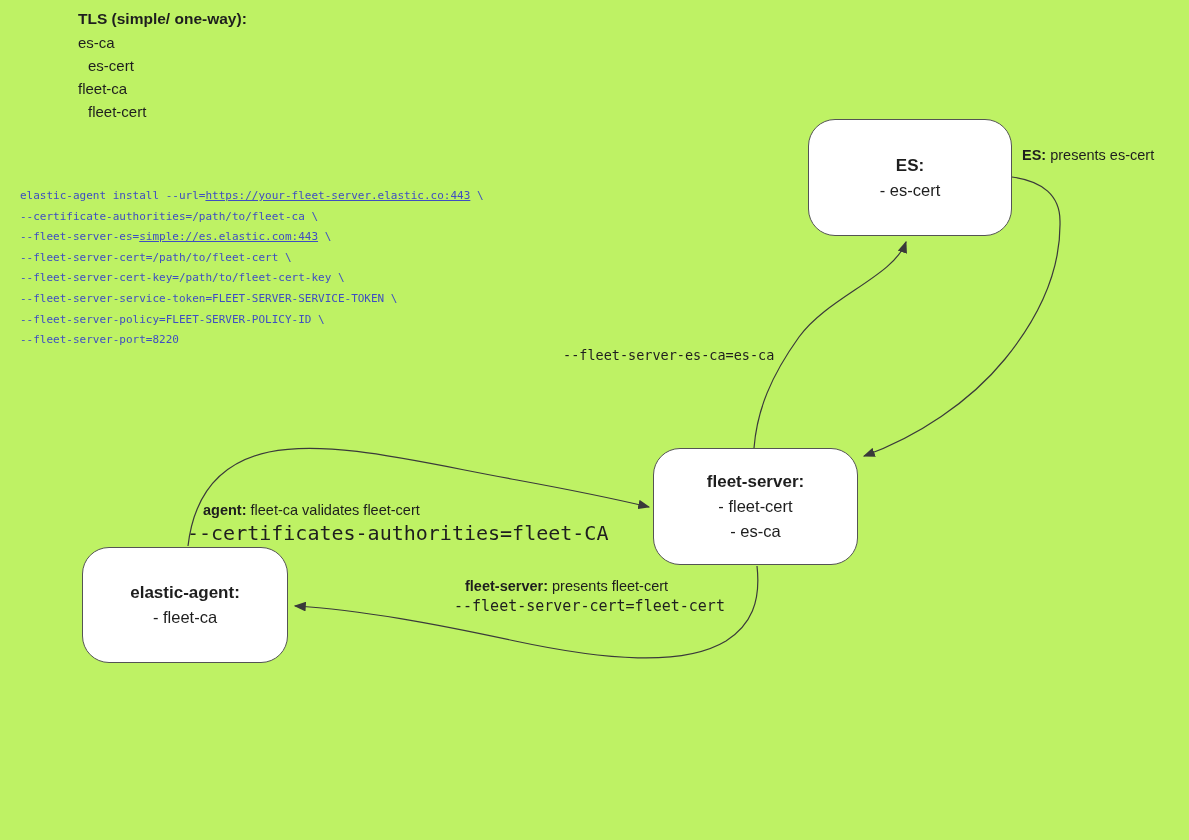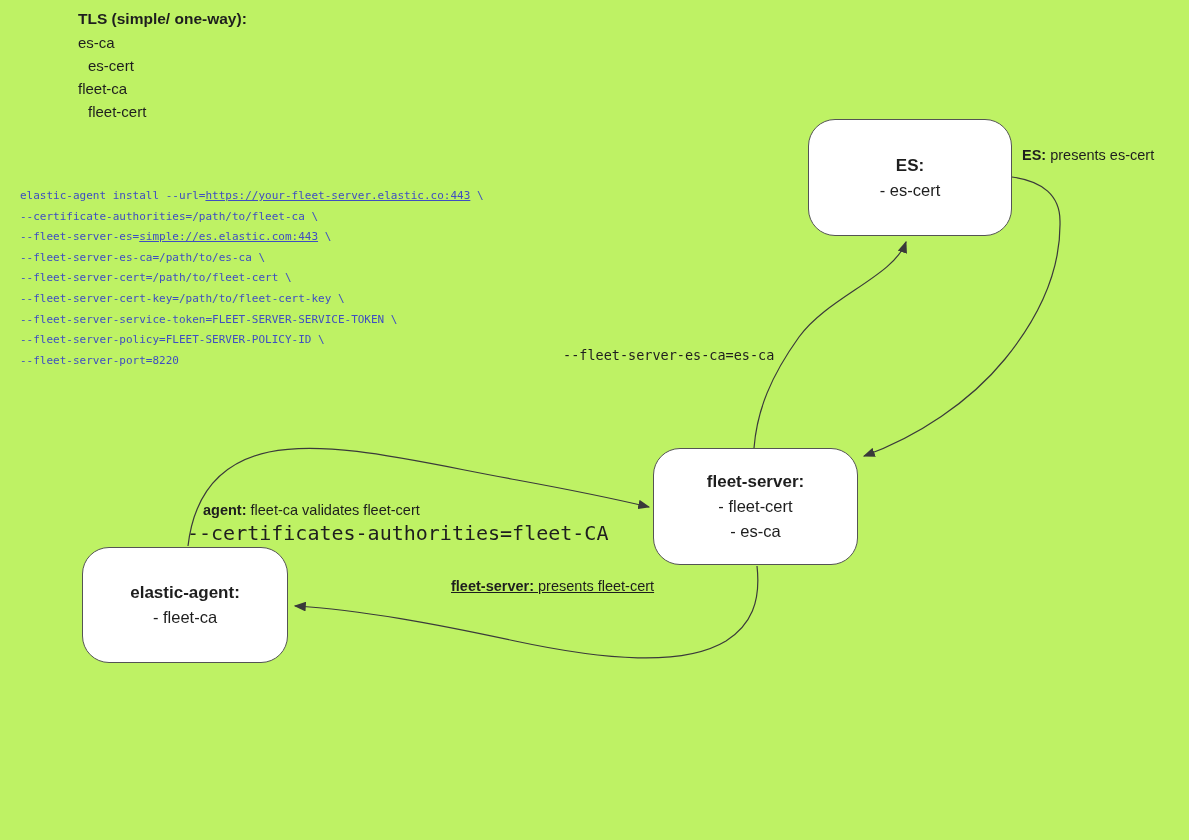--- a/index.html
+++ b/index.html
@@ -36,21 +36,21 @@
   .elabel{position:absolute;}
   .elabel .l1{font-size:14.5px;line-height:18px;white-space:nowrap;}
   .elabel .l1 b{font-weight:700;}
   .elabel .l2{white-space:pre;margin-top:2px;}
   #label-es-presents{left:1022px;top:146px;}
   #label-fleet-validates{left:543px;top:345px;}
   #label-fleet-validates .l2{font-size:13.5px;margin-left:20px;}
   #label-agent-validates{left:187px;top:501px;}
   #label-agent-validates .l1{margin-left:16px;}
   #label-agent-validates .l2{font-size:20px;}
-  #label-fleet-presents{left:440px;top:577px;text-decoration:underline;}
+  #label-fleet-presents{left:454px;top:577px;}
   #label-fleet-presents .l1{margin-left:11px;}
   #label-fleet-presents .l2{font-size:15px;}
 
   
   #edges{position:absolute;left:0;top:0;width:1189px;height:840px;}
   #edges path.edge{fill:none;stroke:#3a3a3a;stroke-width:1.2px;}
 </style>
 </head>
 <body>
 
@@ -73,21 +73,20 @@
     <div class="item">es-ca</div>
     <div class="item indent">es-cert</div>
     <div class="item">fleet-ca</div>
     <div class="item indent">fleet-cert</div>
   </div>
 
   <div id="command" class="mono">
     <div class="cmd-line"><span>elastic-agent install --url=</span><span class="cmd-link">https://your-fleet-server.elastic.co:443</span><span> \</span></div>
     <div class="cmd-line"><span>--certificate-authorities=/path/to/fleet-ca \</span></div>
     <div class="cmd-line"><span>--fleet-server-es=</span><span class="cmd-link">simple://es.elastic.com:443</span><span> \</span></div>
-    <div class="cmd-line"><span>--fleet-server-es-ca=/path/to/es-ca \</span></div>
     <div class="cmd-line"><span>--fleet-server-cert=/path/to/fleet-cert \</span></div>
     <div class="cmd-line"><span>--fleet-server-cert-key=/path/to/fleet-cert-key \</span></div>
     <div class="cmd-line"><span>--fleet-server-service-token=FLEET-SERVER-SERVICE-TOKEN \</span></div>
     <div class="cmd-line"><span>--fleet-server-policy=FLEET-SERVER-POLICY-ID \</span></div>
     <div class="cmd-line"><span>--fleet-server-port=8220</span></div>
   </div>
 
   <div class="node" id="node-es">
     <div class="title">ES:</div>
     <div class="nline">- es-cert</div>
@@ -112,15 +111,16 @@
     <div class="l2 mono">--fleet-server-es-ca=es-ca</div>
   </div>
 
   <div class="elabel" id="label-agent-validates">
     <div class="l1"><b>agent:</b><span> fleet-ca validates fleet-cert</span></div>
     <div class="l2 mono">--certificates-authorities=fleet-CA</div>
   </div>
 
   <div class="elabel" id="label-fleet-presents">
     <div class="l1"><b>fleet-server:</b><span> presents fleet-cert</span></div>
+    <div class="l2 mono">--fleet-server-cert=fleet-cert</div>
   </div>
 
 </div>
 
 </body></html>

